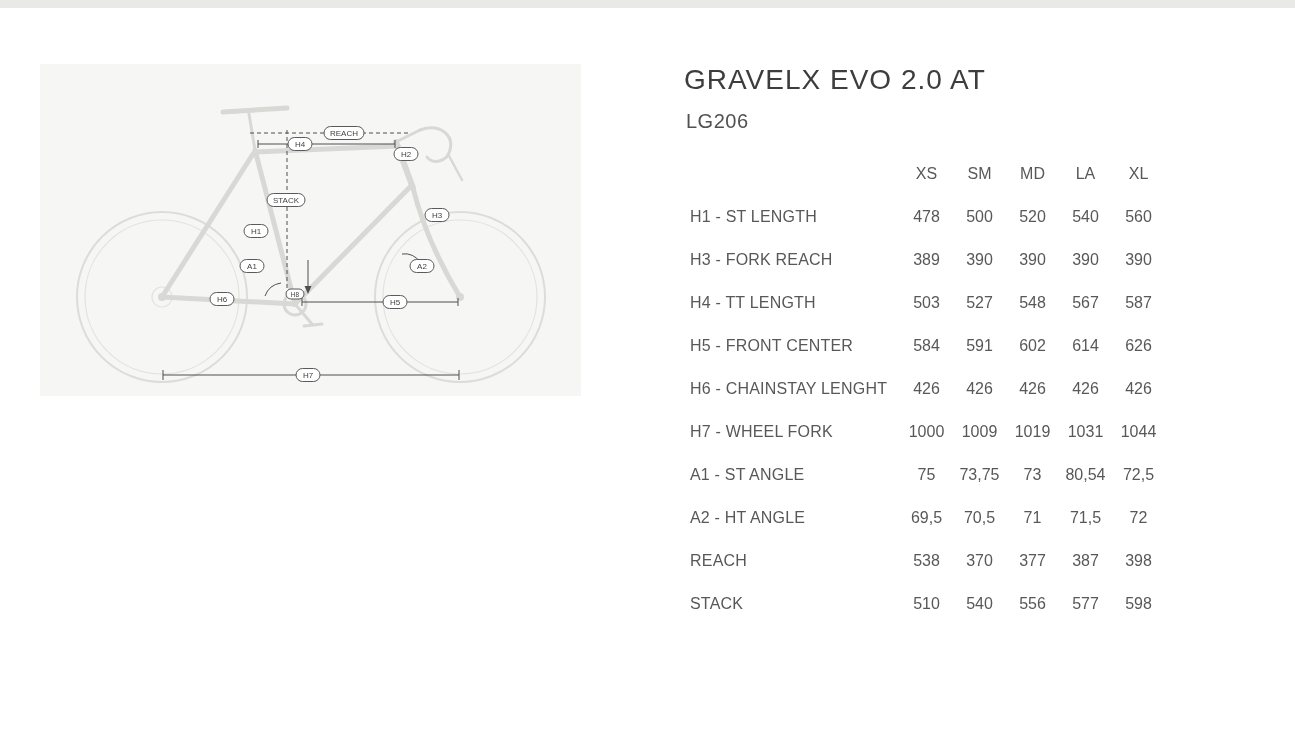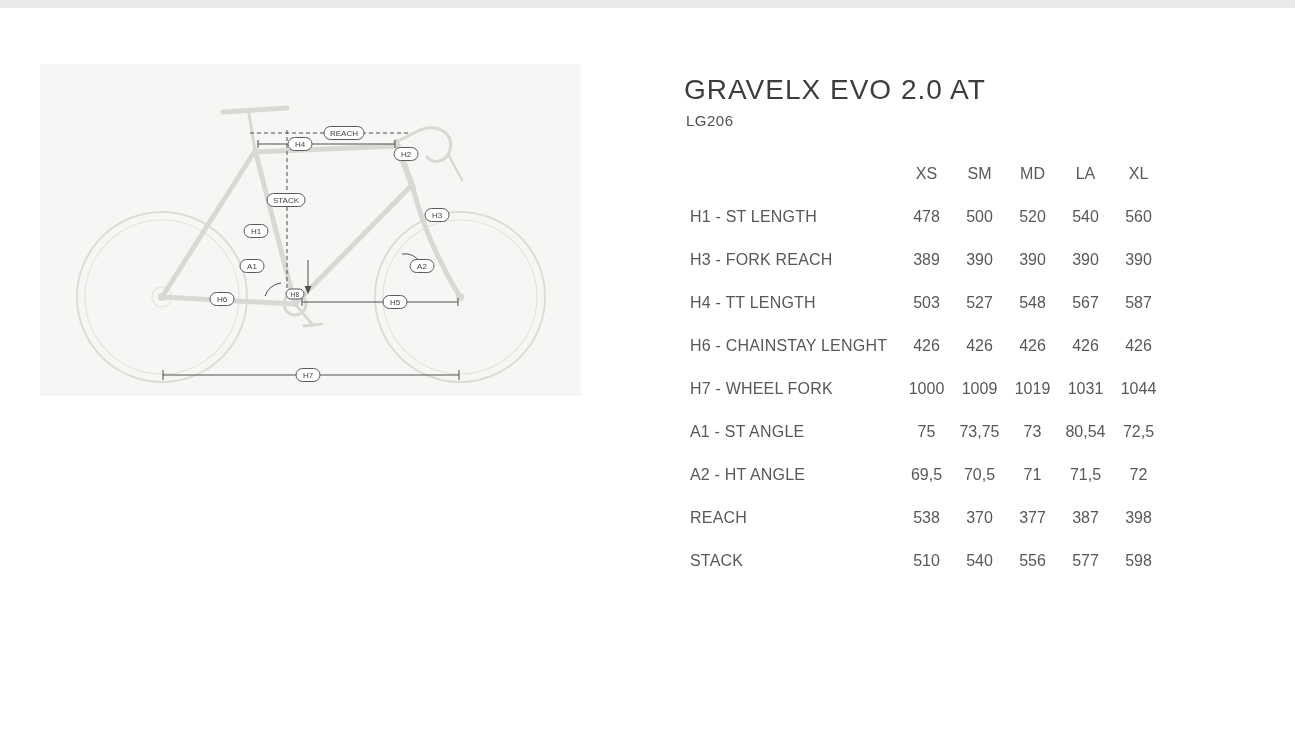--- a/index.html
+++ b/index.html
@@ -2,23 +2,23 @@
 <html><head>
 <meta charset="utf-8">
 <style>
   html,body { margin:0; padding:0; background:#ffffff; }
   body { font-family:"Liberation Sans", sans-serif; }
   .page { position:relative; width:1295px; height:739px; background:#ffffff; overflow:hidden; }
   .top-bar { position:absolute; left:0; top:0; width:100%; height:8px; background:#e9e9e7; }
   .diagram-panel { position:absolute; left:40px; top:64px; width:541px; height:332px; background:#f6f6f4; }
   .diagram-panel svg { display:block; }
 
-  .page-title { position:absolute; left:684px; top:74px; margin:0; font-size:28px; line-height:32px;
+  .page-title { position:absolute; left:684px; top:64px; margin:0; font-size:28px; line-height:32px;
                 font-weight:500; letter-spacing:1px; color:#3d3d3f; }
-  .page-subtitle { position:absolute; left:686px; top:111px; margin:0; font-size:15px; line-height:20px;
+  .page-subtitle { position:absolute; left:686px; top:111px; margin:0; font-size:20px; line-height:20px;
                    font-weight:normal; letter-spacing:0.5px; color:#515153; }
 
   .geo-table { position:absolute; left:685px; top:152px; border-collapse:collapse;
                font-size:16px; color:#58585a; }
   .geo-table th, .geo-table td { height:43px; padding:0; font-weight:normal; white-space:nowrap; }
   .geo-table .lbl { width:210px; text-align:left; padding-left:5px; letter-spacing:0.2px; }
   .geo-table .val { width:53px; text-align:center; }
 
   
   .tube   { stroke:#d8d8d5; stroke-width:5; stroke-linecap:round; fill:none; }
@@ -175,20 +175,28 @@
       </tr>
       <tr>
         <td class="lbl">H4 - TT LENGTH</td>
         <td class="val">503</td>
         <td class="val">527</td>
         <td class="val">548</td>
         <td class="val">567</td>
         <td class="val">587</td>
       </tr>
       <tr>
+        <td class="lbl">H5 - FRONT CENTER</td>
+        <td class="val">584</td>
+        <td class="val">591</td>
+        <td class="val">602</td>
+        <td class="val">614</td>
+        <td class="val">626</td>
+      </tr>
+      <tr>
         <td class="lbl">H6 - CHAINSTAY LENGHT</td>
         <td class="val">426</td>
         <td class="val">426</td>
         <td class="val">426</td>
         <td class="val">426</td>
         <td class="val">426</td>
       </tr>
       <tr>
         <td class="lbl">H7 - WHEEL FORK</td>
         <td class="val">1000</td>

